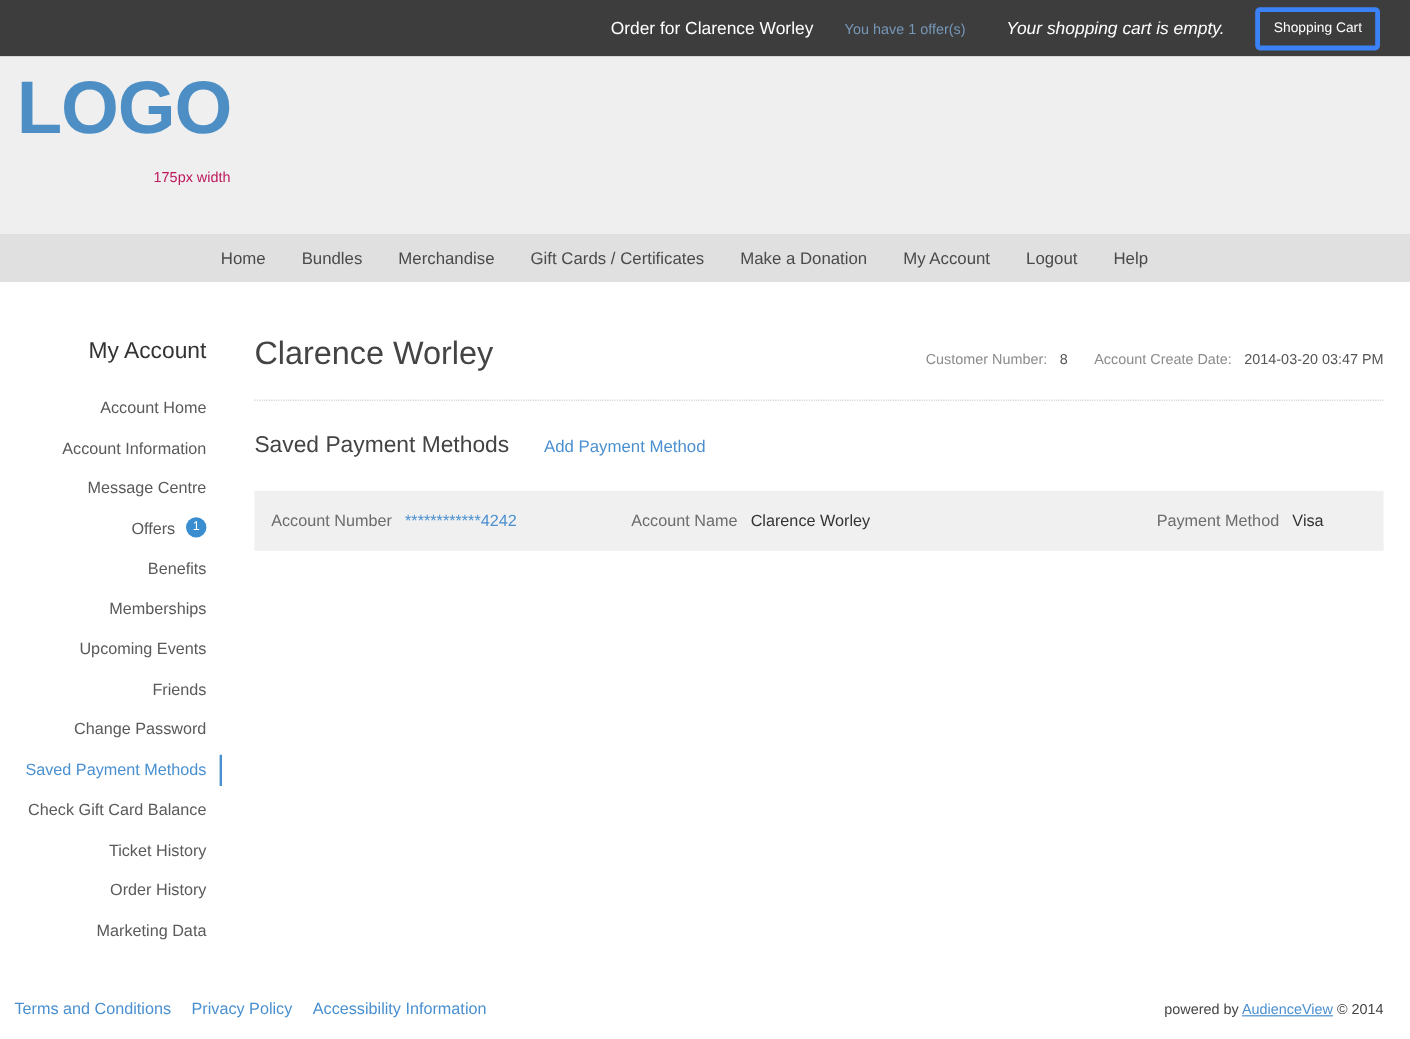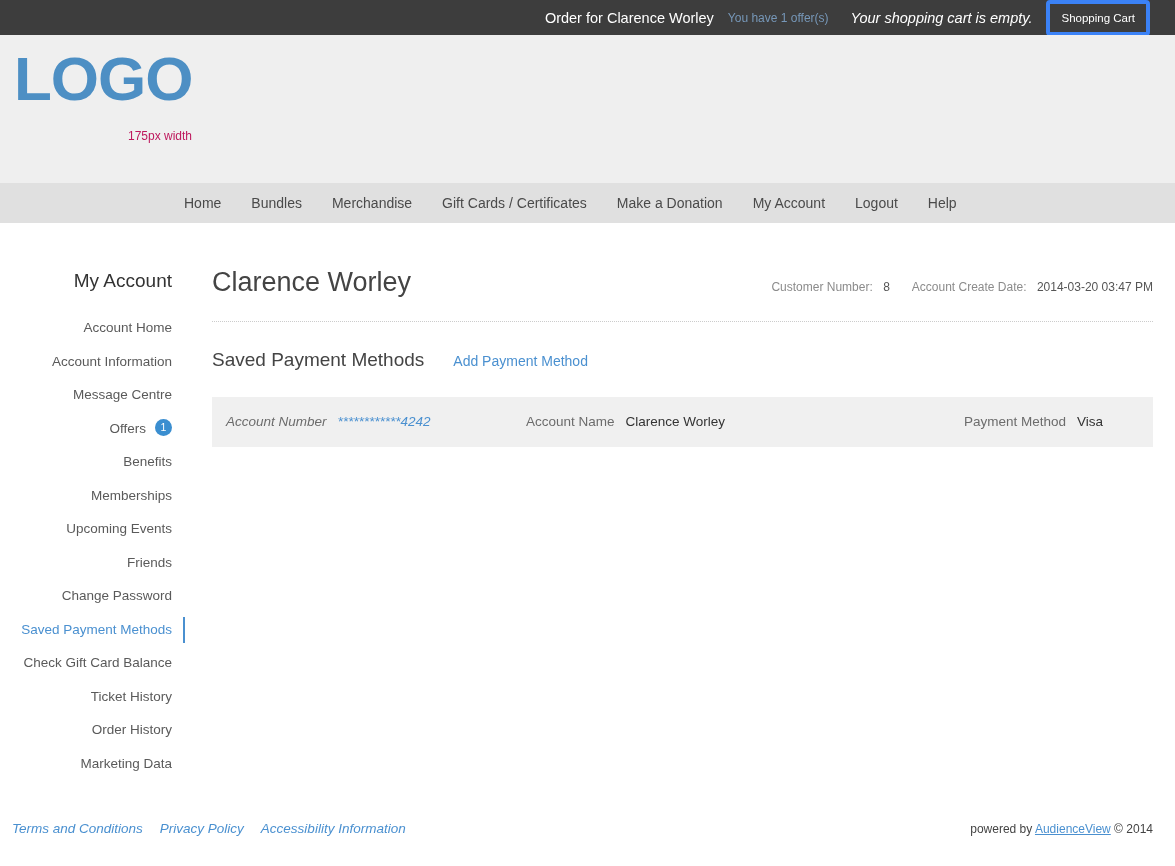--- a/index.html
+++ b/index.html
@@ -12,27 +12,27 @@
     height: 866px;
     background: #ffffff;
     font-family: "Liberation Sans", sans-serif;
     font-size: 13px;
     color: #444444;
     overflow: hidden;
   }
 
   
   .topbar {
-    height: 35px;
+    height: 47px;
     background: #3d3d3d;
     display: flex;
     align-items: center;
     justify-content: flex-end;
     padding-right: 25px;
-    gap: 0;
+    gap: 12px;
   }
   .topbar-order {
     color: #ffffff;
     font-size: 14.5px;
     margin-right: 14px;
     white-space: nowrap;
   }
   .topbar-order .order-name { font-weight: normal; }
   .topbar-offers {
     color: #7697b8;
@@ -227,34 +227,34 @@
   .cell-label {
     color: #6c6c6c;
     font-size: 13.5px;
   }
   .cell-value {
     color: #333333;
     font-size: 13.5px;
     margin-left: 11px;
   }
   .cell-value.link { color: #4a90d0; text-decoration: none; }
-  .cell-acctnum { width: 300px; font-style: italic; }
+  .cell-acctnum { width: 300px; }
   .cell-acctname { flex: 1; }
   .cell-paymethod { margin-right: 36px; }
 
   
   .footer {
     height: 55px;
     background: #ffffff;
     display: flex;
     align-items: center;
     justify-content: space-between;
     padding: 0 22px 0 12px;
   }
-  .footer-links { display: flex; align-items: center; font-style: italic; }
+  .footer-links { display: flex; align-items: center; }
   .footer-link {
     color: #4a90d0;
     font-size: 13.5px;
     text-decoration: none;
     margin-right: 17px;
     white-space: nowrap;
   }
   .footer-right {
     font-size: 12px;
     color: #444444;

